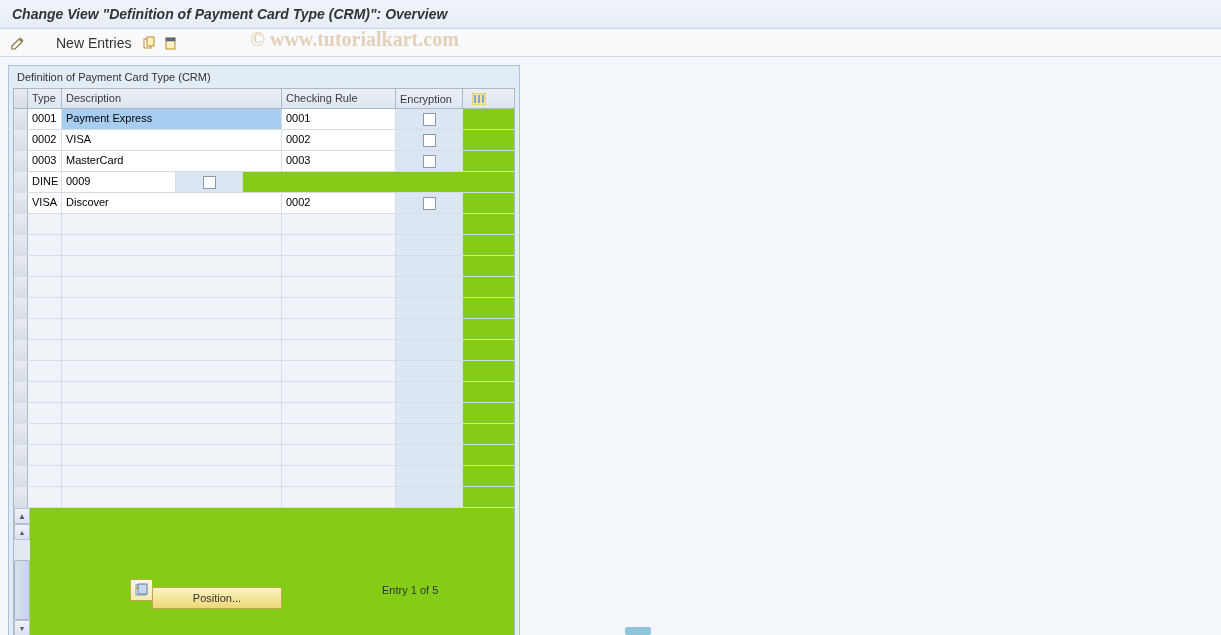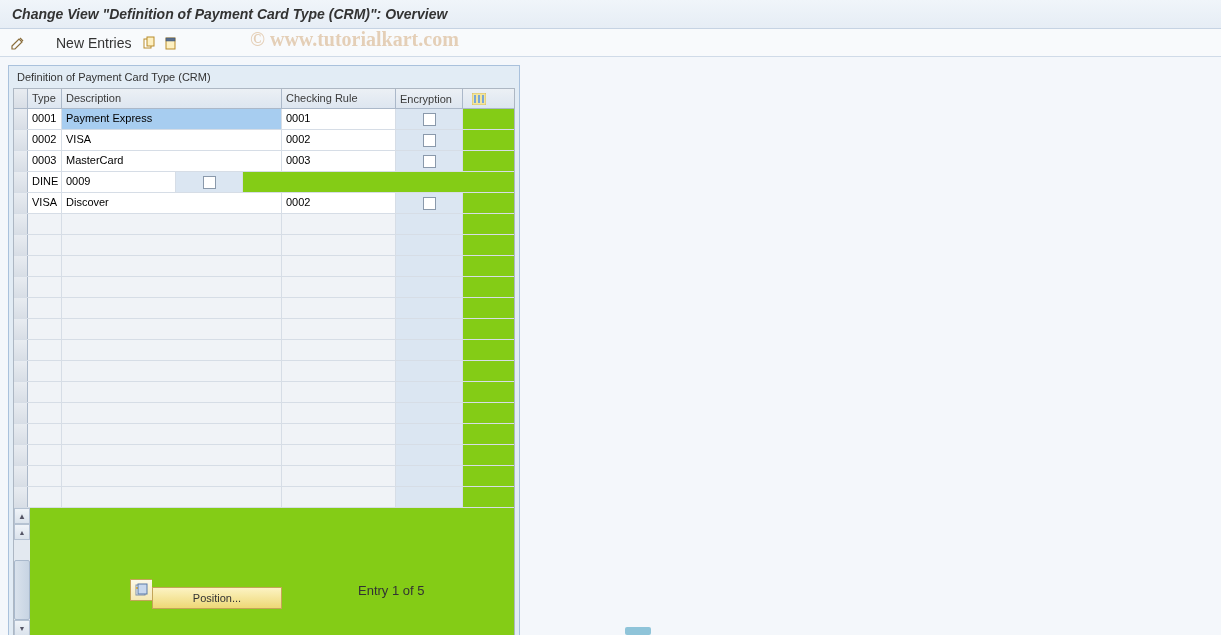--- a/index.html
+++ b/index.html
@@ -219,22 +219,22 @@
       min-width: 130px;
       background: linear-gradient(#fcf3c3,#eed876);
       border:1px solid #c4a558;
       font-size:11px;
       display:flex; align-items:center; justify-content:center;
       cursor:pointer;
       color:#333;
       margin-top:16px;
     }
     .entry-status {
-      margin-left: 76px;
-      font-size:13px;
+      margin-left: 100px;
+      font-size:11px;
       color:#333;
     }
     .tick-mark {
       position: absolute;
       bottom: 0;
       left: 625px;
       width: 26px;
       height: 8px;
       background: #8fc4d9;
       border-radius: 2px;

